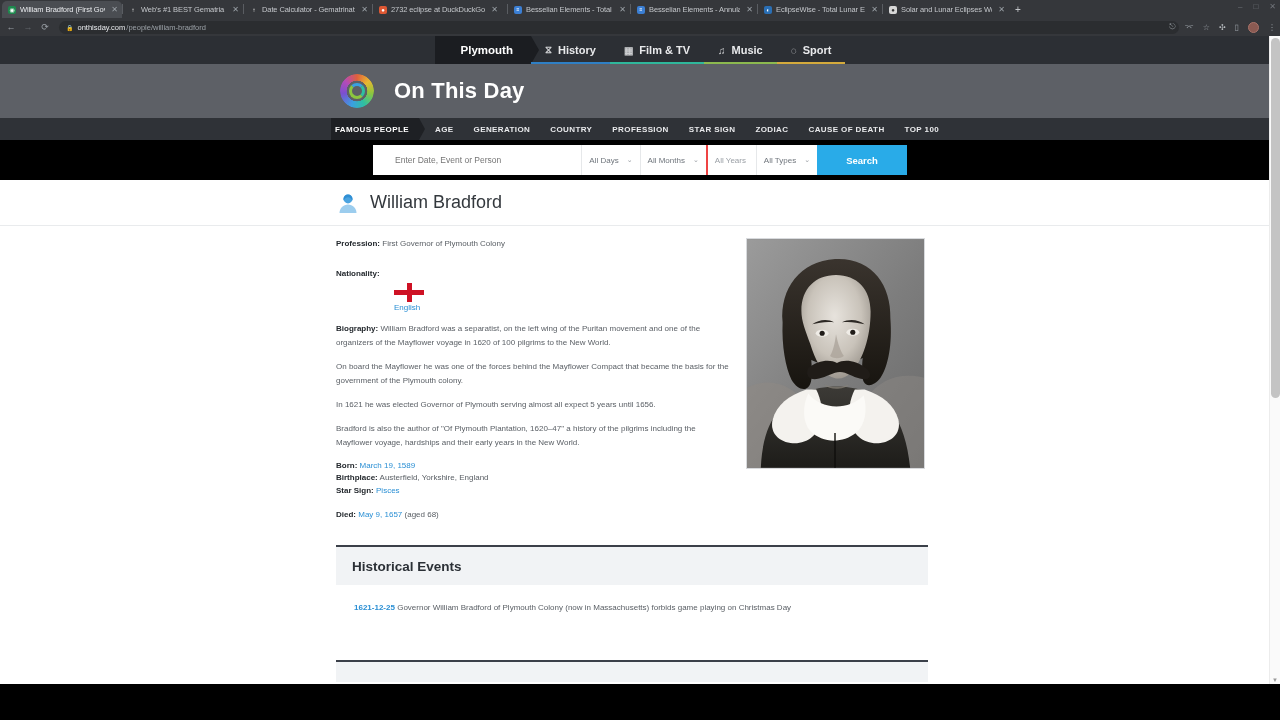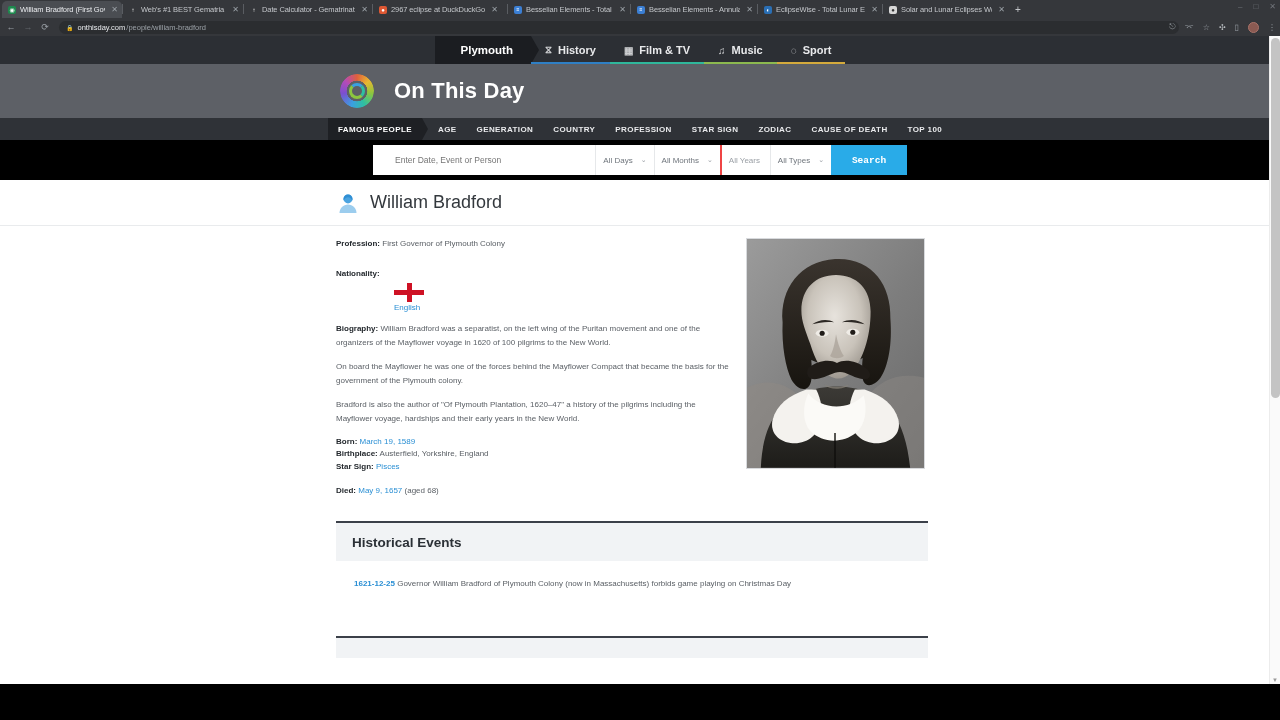--- a/index.html
+++ b/index.html
@@ -118,21 +118,21 @@
 
   
   .subnav {
     height: 22px; background: #2f3237; display: flex; align-items: stretch;
     justify-content: center;
   }
   .subnav-inner { display: flex; align-items: stretch; }
   .sn-active {
     background: #1e2024; color: #fff; font-size: 8px; font-weight: bold;
     letter-spacing: .4px; display: flex; align-items: center;
-    padding: 0 10px 0 10px; position: relative;
+    padding: 0 10px 0 4px; position: relative;
   }
   .sn-active::after {
     content: ""; position: absolute; right: -6px; top: 0;
     border-left: 6px solid #1e2024;
     border-top: 11px solid transparent; border-bottom: 11px solid transparent;
   }
   .sn-item {
     display: flex; align-items: center; padding: 0 10px;
     color: #e9eaec; font-size: 8px; font-weight: bold; letter-spacing: .4px;
   }
@@ -152,22 +152,22 @@
     color: #8b9097; font-family: "Liberation Sans", sans-serif;
   }
   .s-sel {
     display: flex; align-items: center; justify-content: space-between;
     gap: 8px; padding: 0 7px; font-size: 8px; color: #6f757c;
     border-left: 1px solid #e6e8ea; min-width: 50px;
   }
   .s-sel.plain { border-left: 2px solid #ef4444; color: #9ba0a6; }
   .s-sel .chev { font-size: 7px; color: #9ba0a6; }
   .s-btn {
-    width: 76px; background: #29abe8; color: #fff; font-size: 9.5px;
-    font-weight: bold; display: flex; align-items: center; justify-content: center; font-family: Liberation Mono, monospace;
+    width: 90px; background: #29abe8; color: #fff; font-size: 9.5px;
+    font-weight: bold; display: flex; align-items: center; justify-content: center;
   }
 
   
   .content { background: #fff; height: 100%; }
   .title-row {
     height: 46px; display: flex; align-items: center;
     padding-left: 336px; border-bottom: 1px solid #e9ebed;
   }
   .title-ico { width: 24px; height: 24px; margin-right: 10px; position: relative; }
   .page-title { font-size: 18px; color: #33383d; font-weight: normal; }
@@ -246,21 +246,21 @@
     </div>
     <div class="tab-sep"></div>
     <div class="tab" style="width:128px">
       <span class="tab-fav">↑</span>
       <span class="tab-title">Date Calculator - Gematrinator:</span>
       <span class="tab-close">✕</span>
     </div>
     <div class="tab-sep"></div>
     <div class="tab" style="width:134px">
       <span class="tab-fav" style="background:#de5833">●</span>
-      <span class="tab-title">2967 eclipse at DuckDuckGo</span>
+      <span class="tab-title">2732 eclipse at DuckDuckGo</span>
       <span class="tab-close">✕</span>
     </div>
     <div class="tab-sep"></div>
     <div class="tab" style="width:122px">
       <span class="tab-fav" style="background:#3b7fd4;font-size:5px">≡</span>
       <span class="tab-title">Besselian Elements - Total Solar</span>
       <span class="tab-close">✕</span>
     </div>
     <div class="tab-sep"></div>
     <div class="tab" style="width:126px">
@@ -408,20 +408,21 @@
             <div class="kv"><b>Nationality:</b></div>
             <div class="flag"></div>
             <div class="flag-cap">English</div>
           </div>
 
           <div class="bio-p">
             <b>Biography:</b>
             <span>William Bradford was a separatist, on the left wing of the Puritan movement and one of the organizers of the Mayflower voyage in 1620 of 100 pilgrims to the New World.</span>
           </div>
           <div class="bio-p">On board the Mayflower he was one of the forces behind the Mayflower Compact that became the basis for the government of the Plymouth colony.</div>
+          <div class="bio-p">In 1621 he was elected Governor of Plymouth serving almost all expect 5 years until 1656.</div>
           <div class="bio-p">Bradford is also the author of "Of Plymouth Plantation, 1620–47" a history of the pilgrims including the Mayflower voyage, hardships and their early years in the New World.</div>
 
           <div class="details">
             <div class="kv">
               <b>Born:</b>
               <span class="lnk">March 19</span><span style="color:#2a8fd4">,</span>
               <span class="lnk">1589</span>
             </div>
             <div class="kv">
               <b>Birthplace:</b>

